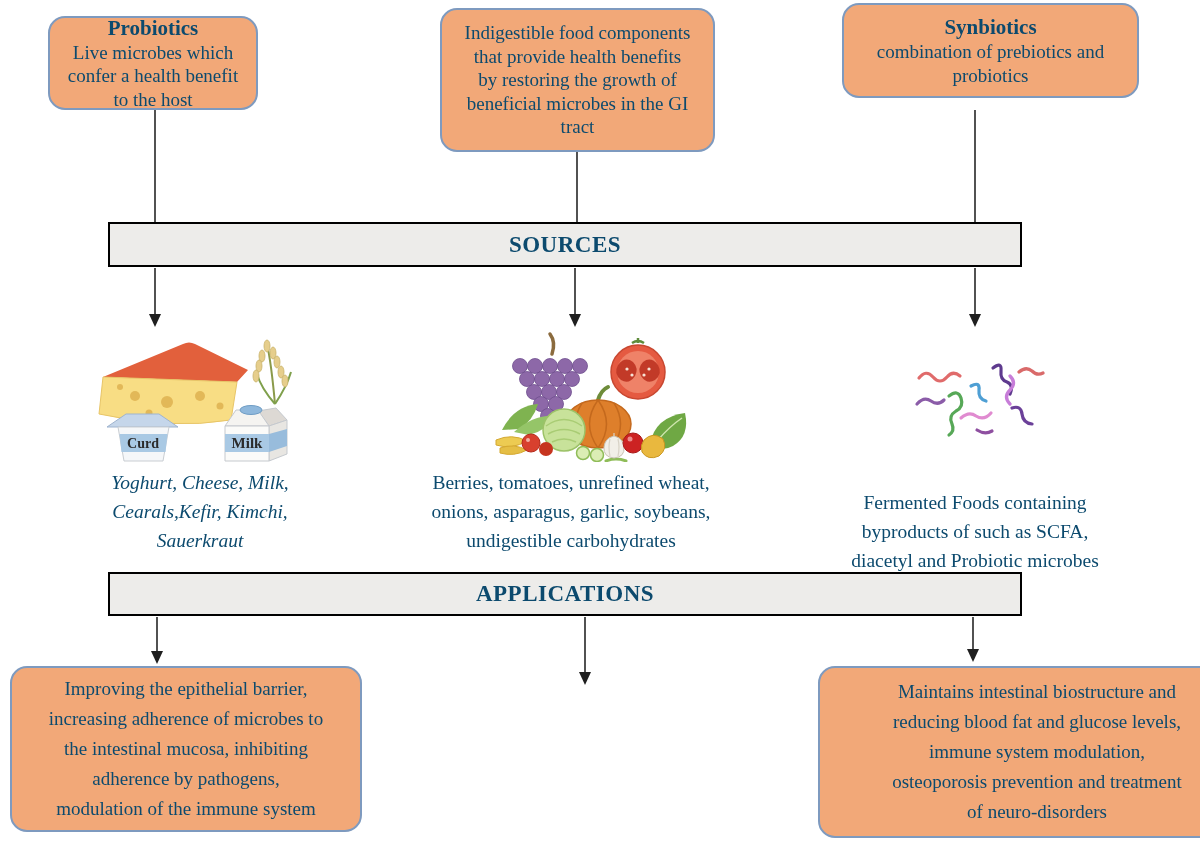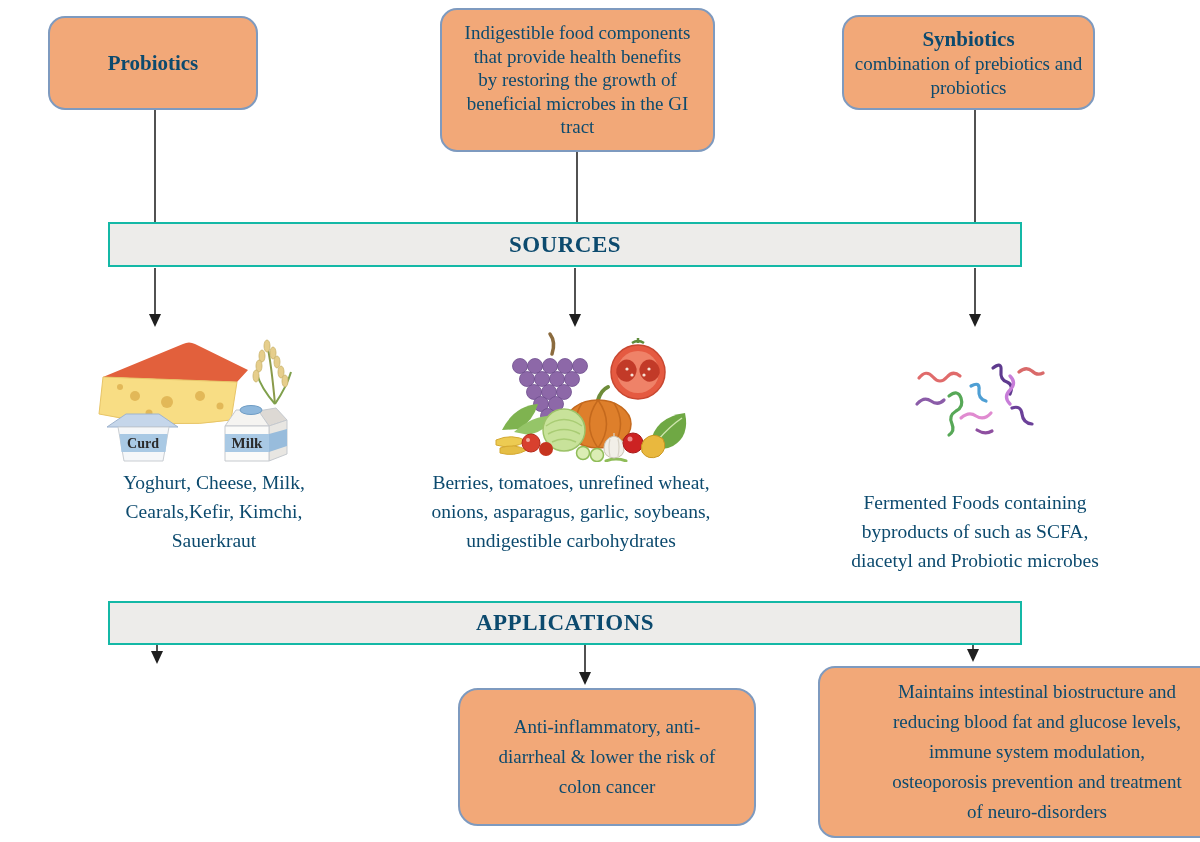--- a/index.html
+++ b/index.html
@@ -5,31 +5,31 @@
   html,body{margin:0;padding:0;background:#ffffff;}
   .canvas{position:relative;width:1200px;height:842px;background:#ffffff;overflow:hidden;
           font-family:"Liberation Serif","DejaVu Serif",serif;color:#0c4a6e;}
   .connectors{position:absolute;left:0;top:0;width:1200px;height:842px;pointer-events:none;}
   .defbox,.appbox{position:absolute;background:#F2A878;border:2px solid #7E9ABF;border-radius:17px;
           text-align:center;box-sizing:border-box;display:flex;flex-direction:column;justify-content:center;}
   .boxtitle{font-weight:bold;font-size:21px;line-height:26px;}
   .boxbody{font-size:19px;line-height:23.5px;white-space:pre-line;}
   .db1{left:48px;top:16px;width:210px;height:94px;}
   .db2{left:440px;top:8px;width:275px;height:144px;}
-  .db3{left:842px;top:15px;width:253px;height:95px;font-family:Liberation Serif, serif;}
-  .bar{position:absolute;left:108px;width:914px;background:#EDECEA;border:2px solid #14b8a6;
+  .db3{left:842px;top:3px;width:297px;height:95px;font-family:Liberation Serif, serif;}
+  .bar{position:absolute;left:108px;width:914px;background:#EDECEA;border:2px solid #000000;
        box-sizing:border-box;text-align:center;font-weight:bold;font-size:23px;letter-spacing:.5px;}
   .bar-sources{top:222px;height:45px;line-height:41px;}
-  .bar-applications{top:572px;height:44px;line-height:40px;margin-top:29px;}
+  .bar-applications{top:572px;height:44px;line-height:40px;}
   .iconwrap{position:absolute;text-decoration:underline;}
   .icon-dairy{left:85px;top:330px;}
   .icon-veg{left:486px;top:330px;}
   .icon-microbes{left:913px;top:352px;}
   .caption{position:absolute;top:468px;text-align:center;font-size:19.5px;line-height:29px;white-space:pre-line;}
-  .cap1{left:72px;width:284px;}
+  .cap1{left:58px;width:284px;font-style:italic;}
   .cap2{left:390px;width:362px;}
   .cap3{left:813px;width:324px;margin-top:20px;}
   .appbody{font-size:19px;line-height:30px;white-space:pre-line;}
   .ab1{left:10px;top:666px;width:352px;height:166px;}
   .ab2{left:458px;top:688px;width:298px;height:138px;border-radius:20px;}
   .ab3{left:818px;top:666px;width:438px;height:172px;}
   svg text{font-family:"Liberation Serif","DejaVu Serif",serif;}
 </style>
 </head>
 <body>
@@ -53,20 +53,23 @@
       <polygon points="569,314 581,314 575,327"></polygon>
       <polygon points="969,314 981,314 975,327"></polygon>
       <polygon points="151,651 163,651 157,664"></polygon>
       <polygon points="579,672 591,672 585,685"></polygon>
       <polygon points="967,649 979,649 973,662"></polygon>
     </g>
   </svg>
 
   <div class="defbox db1">
     <div class="boxtitle">Probiotics</div>
+    <div class="boxbody">Live microbes which
+confer a health benefit
+to the host</div>
   </div>
   <div class="defbox db2">
     <div class="boxbody">Indigestible food components
 that provide health benefits
 by restoring the growth of
 beneficial microbes in the GI
 tract</div>
   </div>
   <div class="defbox db3">
     <div class="boxtitle">Synbiotics</div>
@@ -224,24 +227,26 @@
 Sauerkraut</div>
   <div class="caption cap2">Berries, tomatoes, unrefined wheat,
 onions, asparagus, garlic, soybeans,
 undigestible carbohydrates</div>
   <div class="caption cap3">Fermented Foods containing
 byproducts of such as SCFA,
 diacetyl and Probiotic microbes</div>
 
   <div class="bar bar-applications">APPLICATIONS</div>
 
-  <div class="appbox ab2">
-    <div class="appbody">Anti-inflammatory, anti-
-diarrheal &amp; lower the risk of
-colon cancer</div>
+  <div class="appbox ab1">
+    <div class="appbody">Improving the epithelial barrier,
+increasing adherence of microbes to
+the intestinal mucosa, inhibiting
+adherence by pathogens,
+modulation of the immune system</div>
   </div>
   <div class="appbox ab3">
     <div class="appbody">Maintains intestinal biostructure and
 reducing blood fat and glucose levels,
 immune system modulation,
 osteoporosis prevention and treatment
 of neuro-disorders</div>
   </div>
 
 </div>

